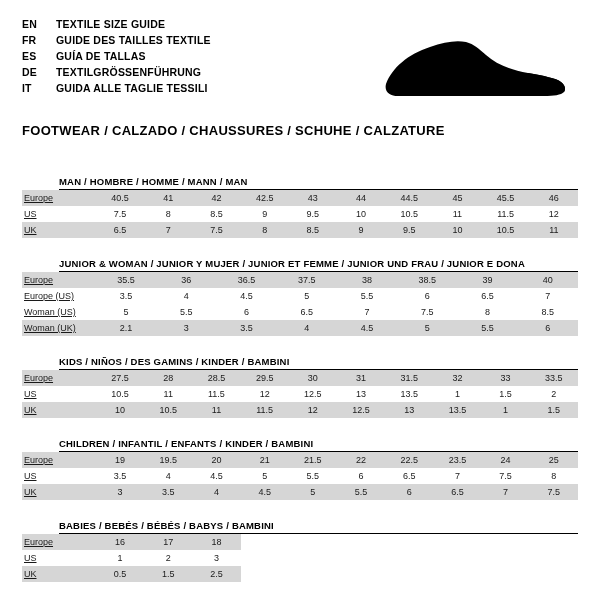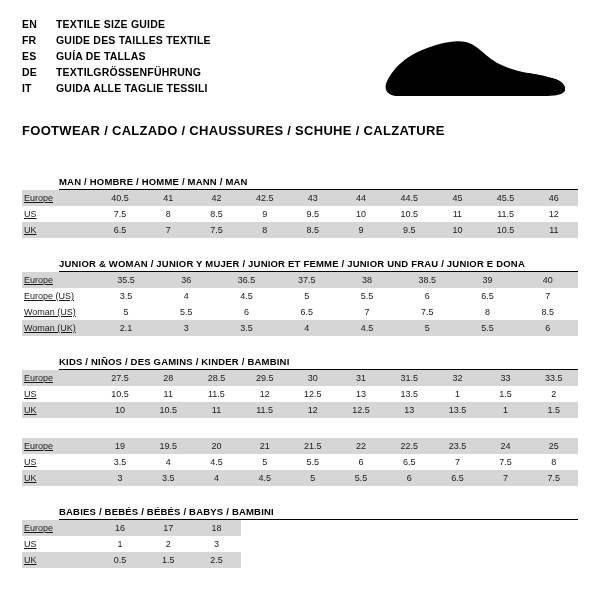--- a/index.html
+++ b/index.html
@@ -279,20 +279,21 @@
               <td>12.5</td>
               <td>13</td>
               <td>13.5</td>
               <td>1</td>
               <td>1.5</td>
             </tr>
           </tbody>
         </table>
       </div>
       <div class="section">
+        <div class="section-title">CHILDREN / INFANTIL / ENFANTS / KINDER / BAMBINI</div>
         <table class="size">
           <tbody>
             <tr class="shaded">
               <td class="rowlabel">Europe</td>
               <td>19</td>
               <td>19.5</td>
               <td>20</td>
               <td>21</td>
               <td>21.5</td>
               <td>22</td>

